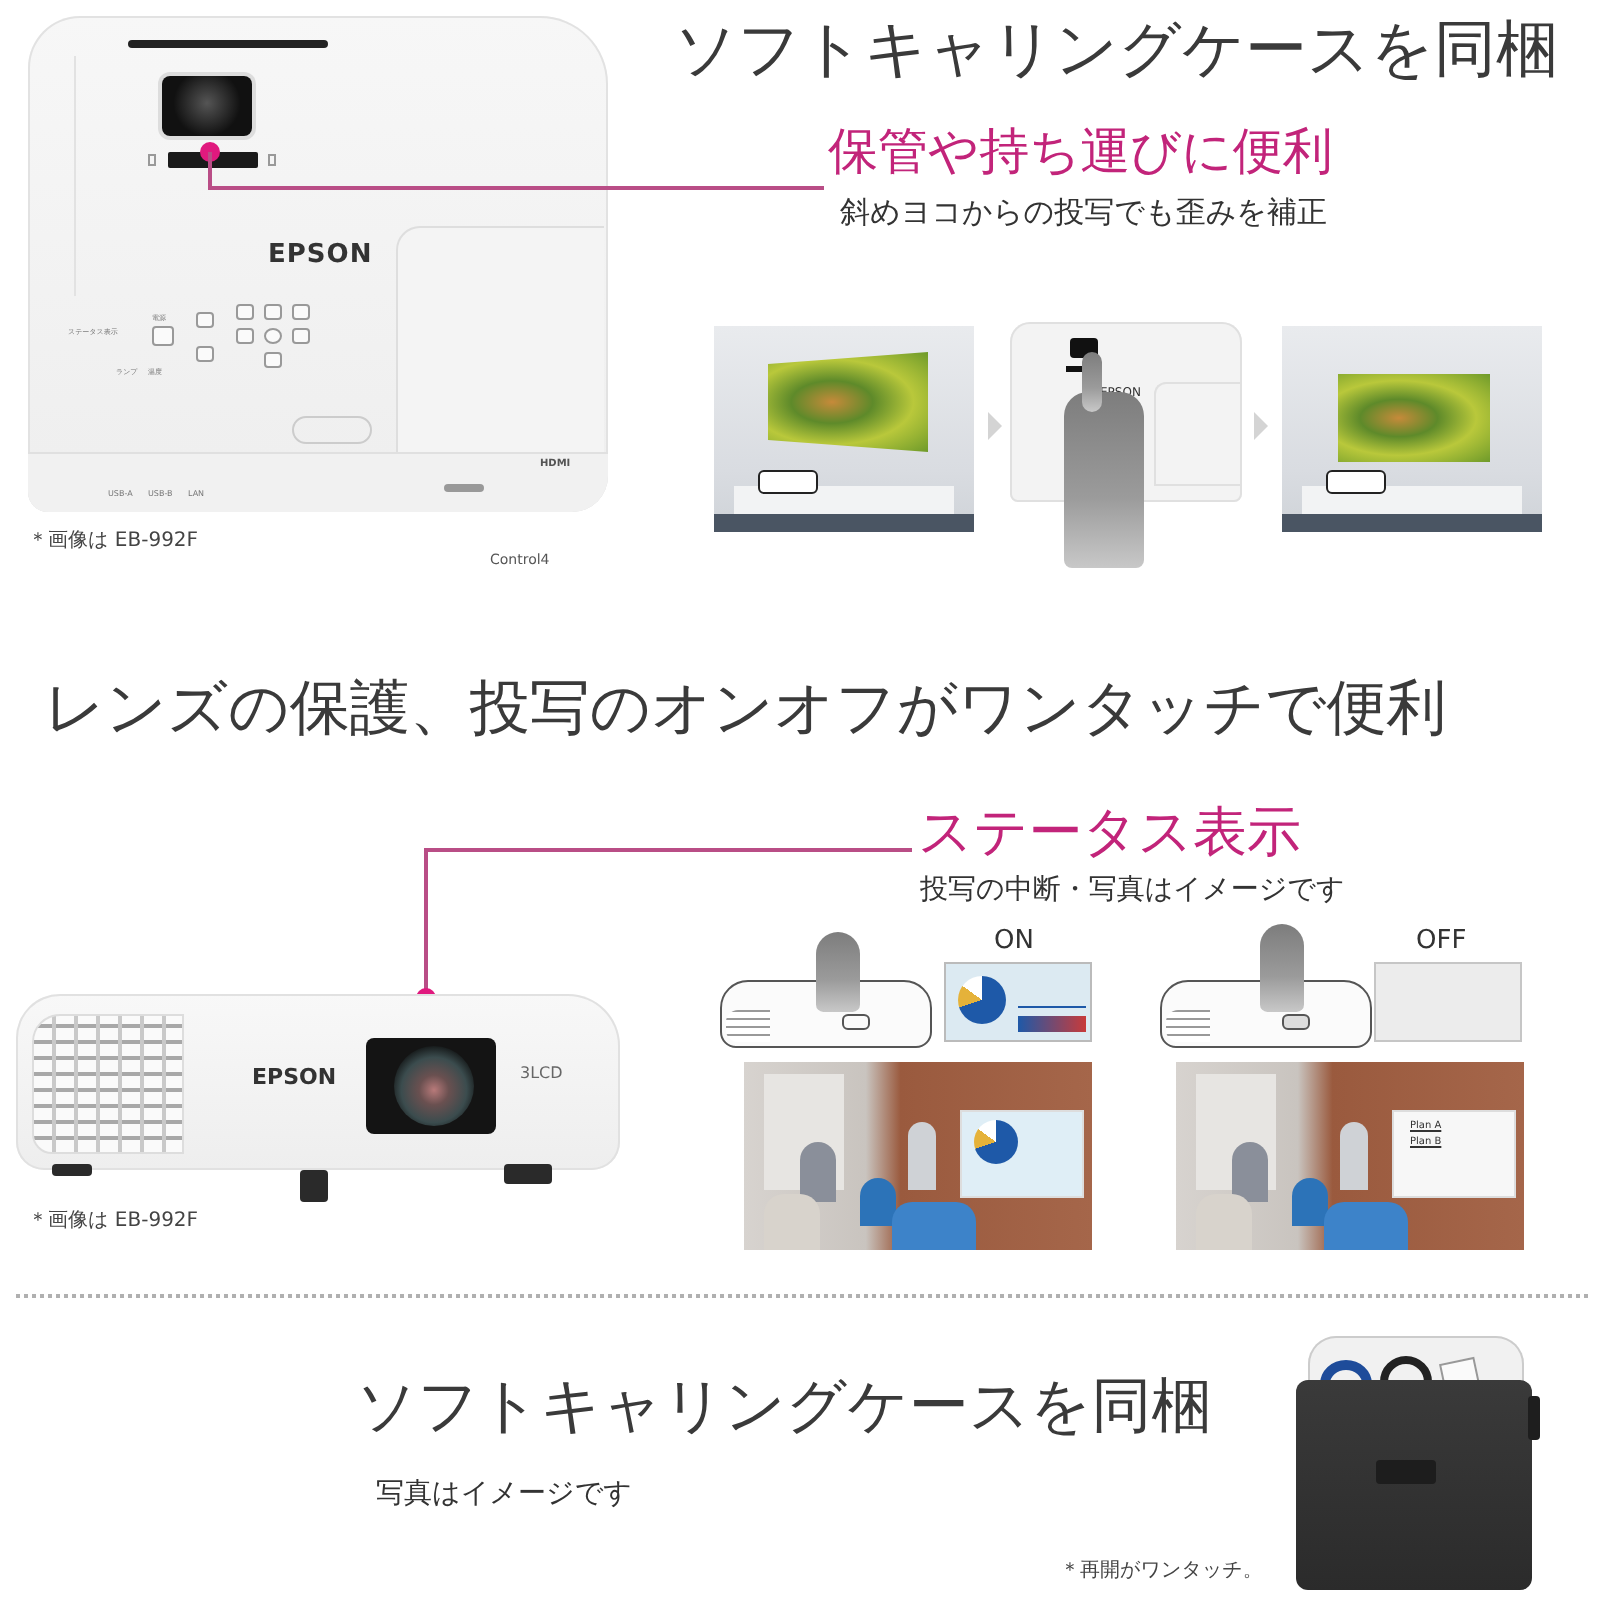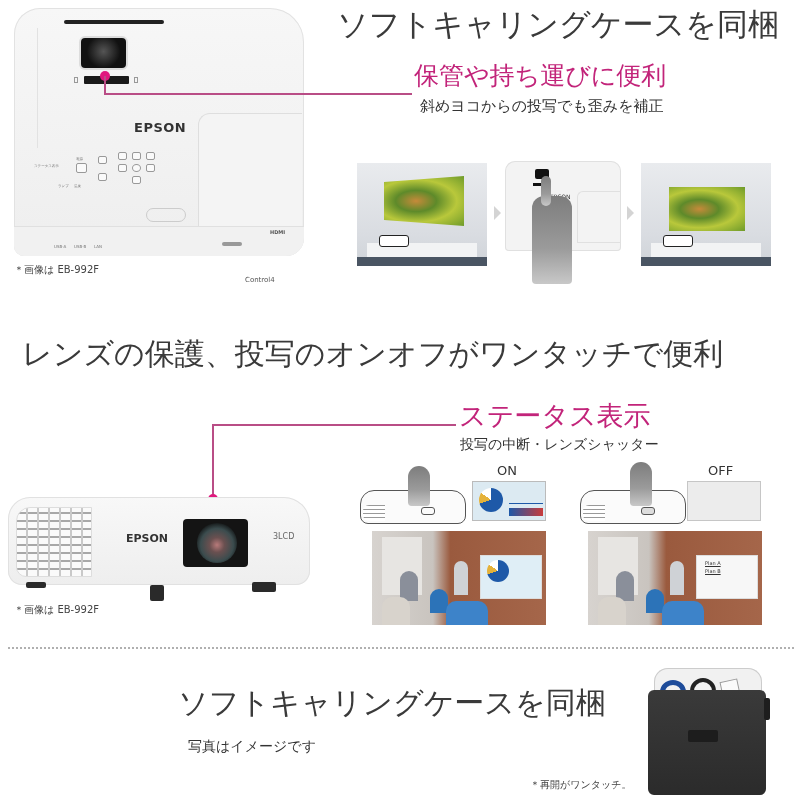--- a/index.html
+++ b/index.html
@@ -60,21 +60,21 @@
   .vent { left: 8px; top: 10px; width: 76px; height: 70px; border-radius: 14px 0 0 10px;
     background:
       repeating-linear-gradient(90deg, transparent 0 9px, #c9c9c9 9px 11px),
       repeating-linear-gradient(0deg, #fafafa 0 6px, #a8a8a8 6px 8px);
     border: 1px solid #ddd;
   }
   .proj-front .logo { left: 118px; top: 35px; font-size: 11px; font-weight: bold; color: #333; }
   .proj-front .lens-box { left: 175px; top: 22px; width: 65px; height: 48px; background: #141414; border-radius: 4px; }
   .proj-front .lens { left: 189px; top: 26px; width: 40px; height: 40px; border-radius: 50%;
     background: radial-gradient(circle at 50% 55%, #b87a7a 0%, #6a5050 25%, #3b4c4e 55%, #0c0c0c 80%); }
-  .proj-front .side-logo { left: 265px; top: 35px; font-size: 8px; color: #666; }
+  .proj-front .side-logo { left: 252px; top: 35px; font-size: 8px; color: #666; }
   .foot { background: #2a2a2a; border-radius: 2px; }
 
   
   .mini-proj2 { background: #fbfbfb; border: 1.5px solid #555; border-radius: 14px 14px 8px 8px; }
   .mini-proj2 .grill { background: repeating-linear-gradient(0deg, #fff 0 3px, #999 3px 4px); border-radius: 6px 0 0 6px; }
   .onoff-label { font-size: 13px; color: #333; }
   .screen-on { background: #dceaf2; border: 1px solid #bbb; }
   .screen-off { background: #ececec; border: 1px solid #c6c6c6; }
   .room { background: linear-gradient(90deg, #d7d3cf 0%, #c9c4bf 35%, #9a5a3e 45%, #a5664a 100%); }
   .room .window { background: #e7e5e2; }
@@ -164,21 +164,21 @@
   <div class="abs box" style="left:22px;top:72px;width:30px;height:12px;"></div>
 </div>
 
 <div class="abs h-main" style="left:22px;top:334px;font-size:30px;">レンズの保護、投写のオンオフがワンタッチで便利</div>
 
 <div class="abs pink-line" style="left:212px;top:424px;width:1.5px;height:74px;"></div>
 <div class="abs pink-line" style="left:212px;top:424px;width:244px;height:1.5px;"></div>
 <div class="abs pink-dot" style="left:208px;top:494px;"></div>
 
 <div class="abs h-pink" style="left:459px;top:398px;">ステータス表示</div>
-<div class="abs sub" style="left:460px;top:436px;font-size:14px;">投写の中断・レンズシャッター</div>
+<div class="abs sub" style="left:460px;top:436px;font-size:14px;">投写の中断・写真はイメージです</div>
 
 <div class="abs proj-front">
   <div class="abs vent"></div>
   <div class="abs logo">EPSON</div>
   <div class="abs lens-box"></div>
   <div class="abs lens"></div>
   <div class="abs side-logo">3LCD</div>
 </div>
 <div class="abs foot" style="left:150px;top:585px;width:14px;height:16px;"></div>
 <div class="abs foot" style="left:252px;top:582px;width:24px;height:10px;"></div>

